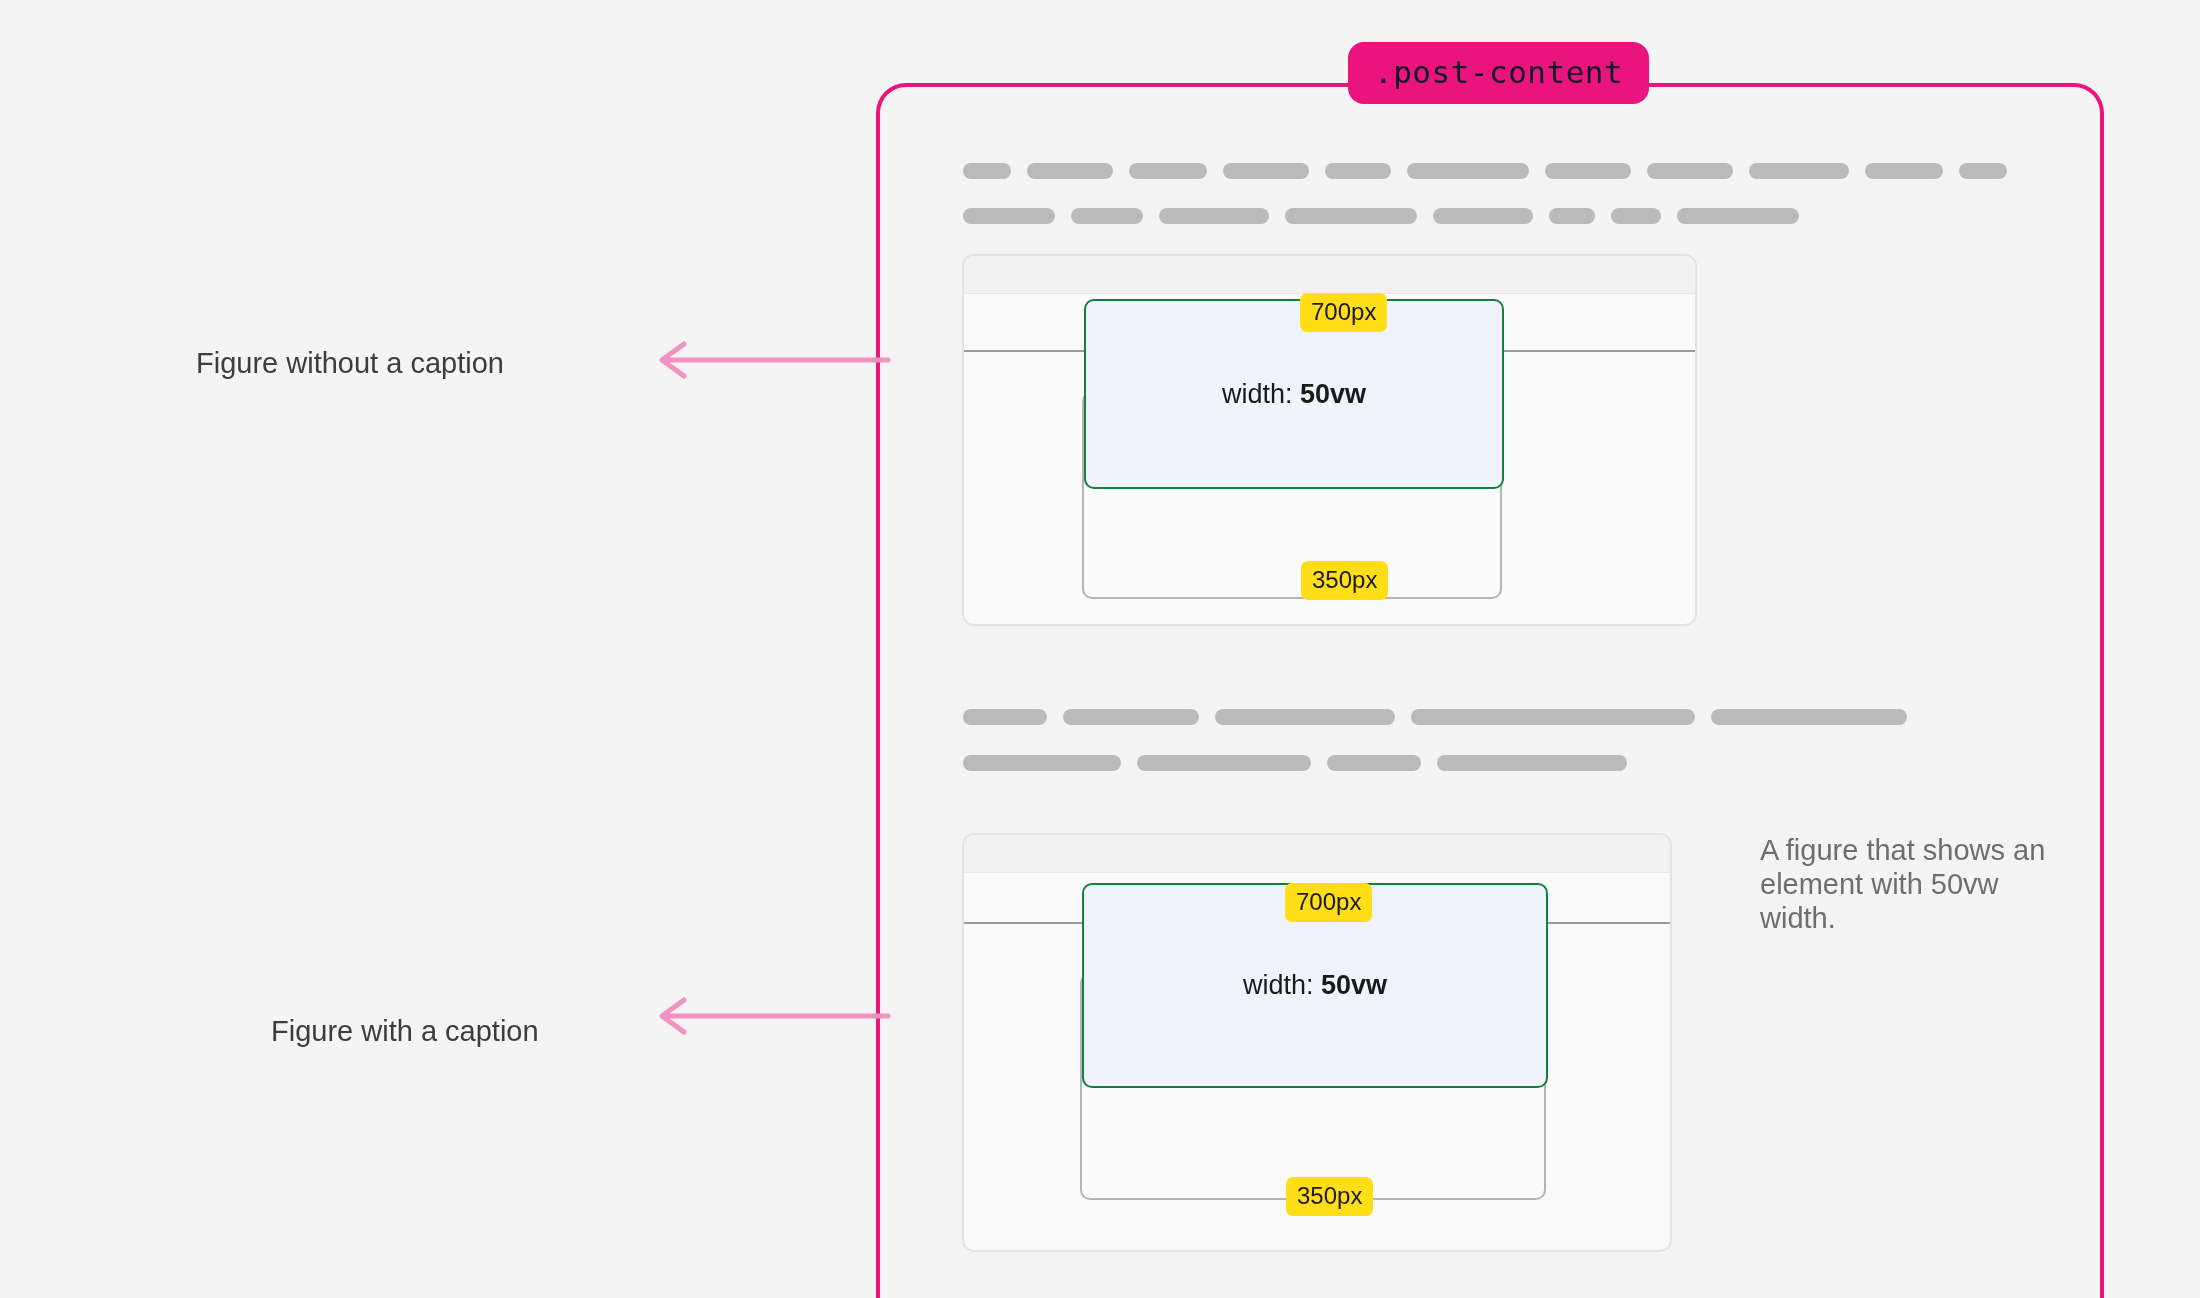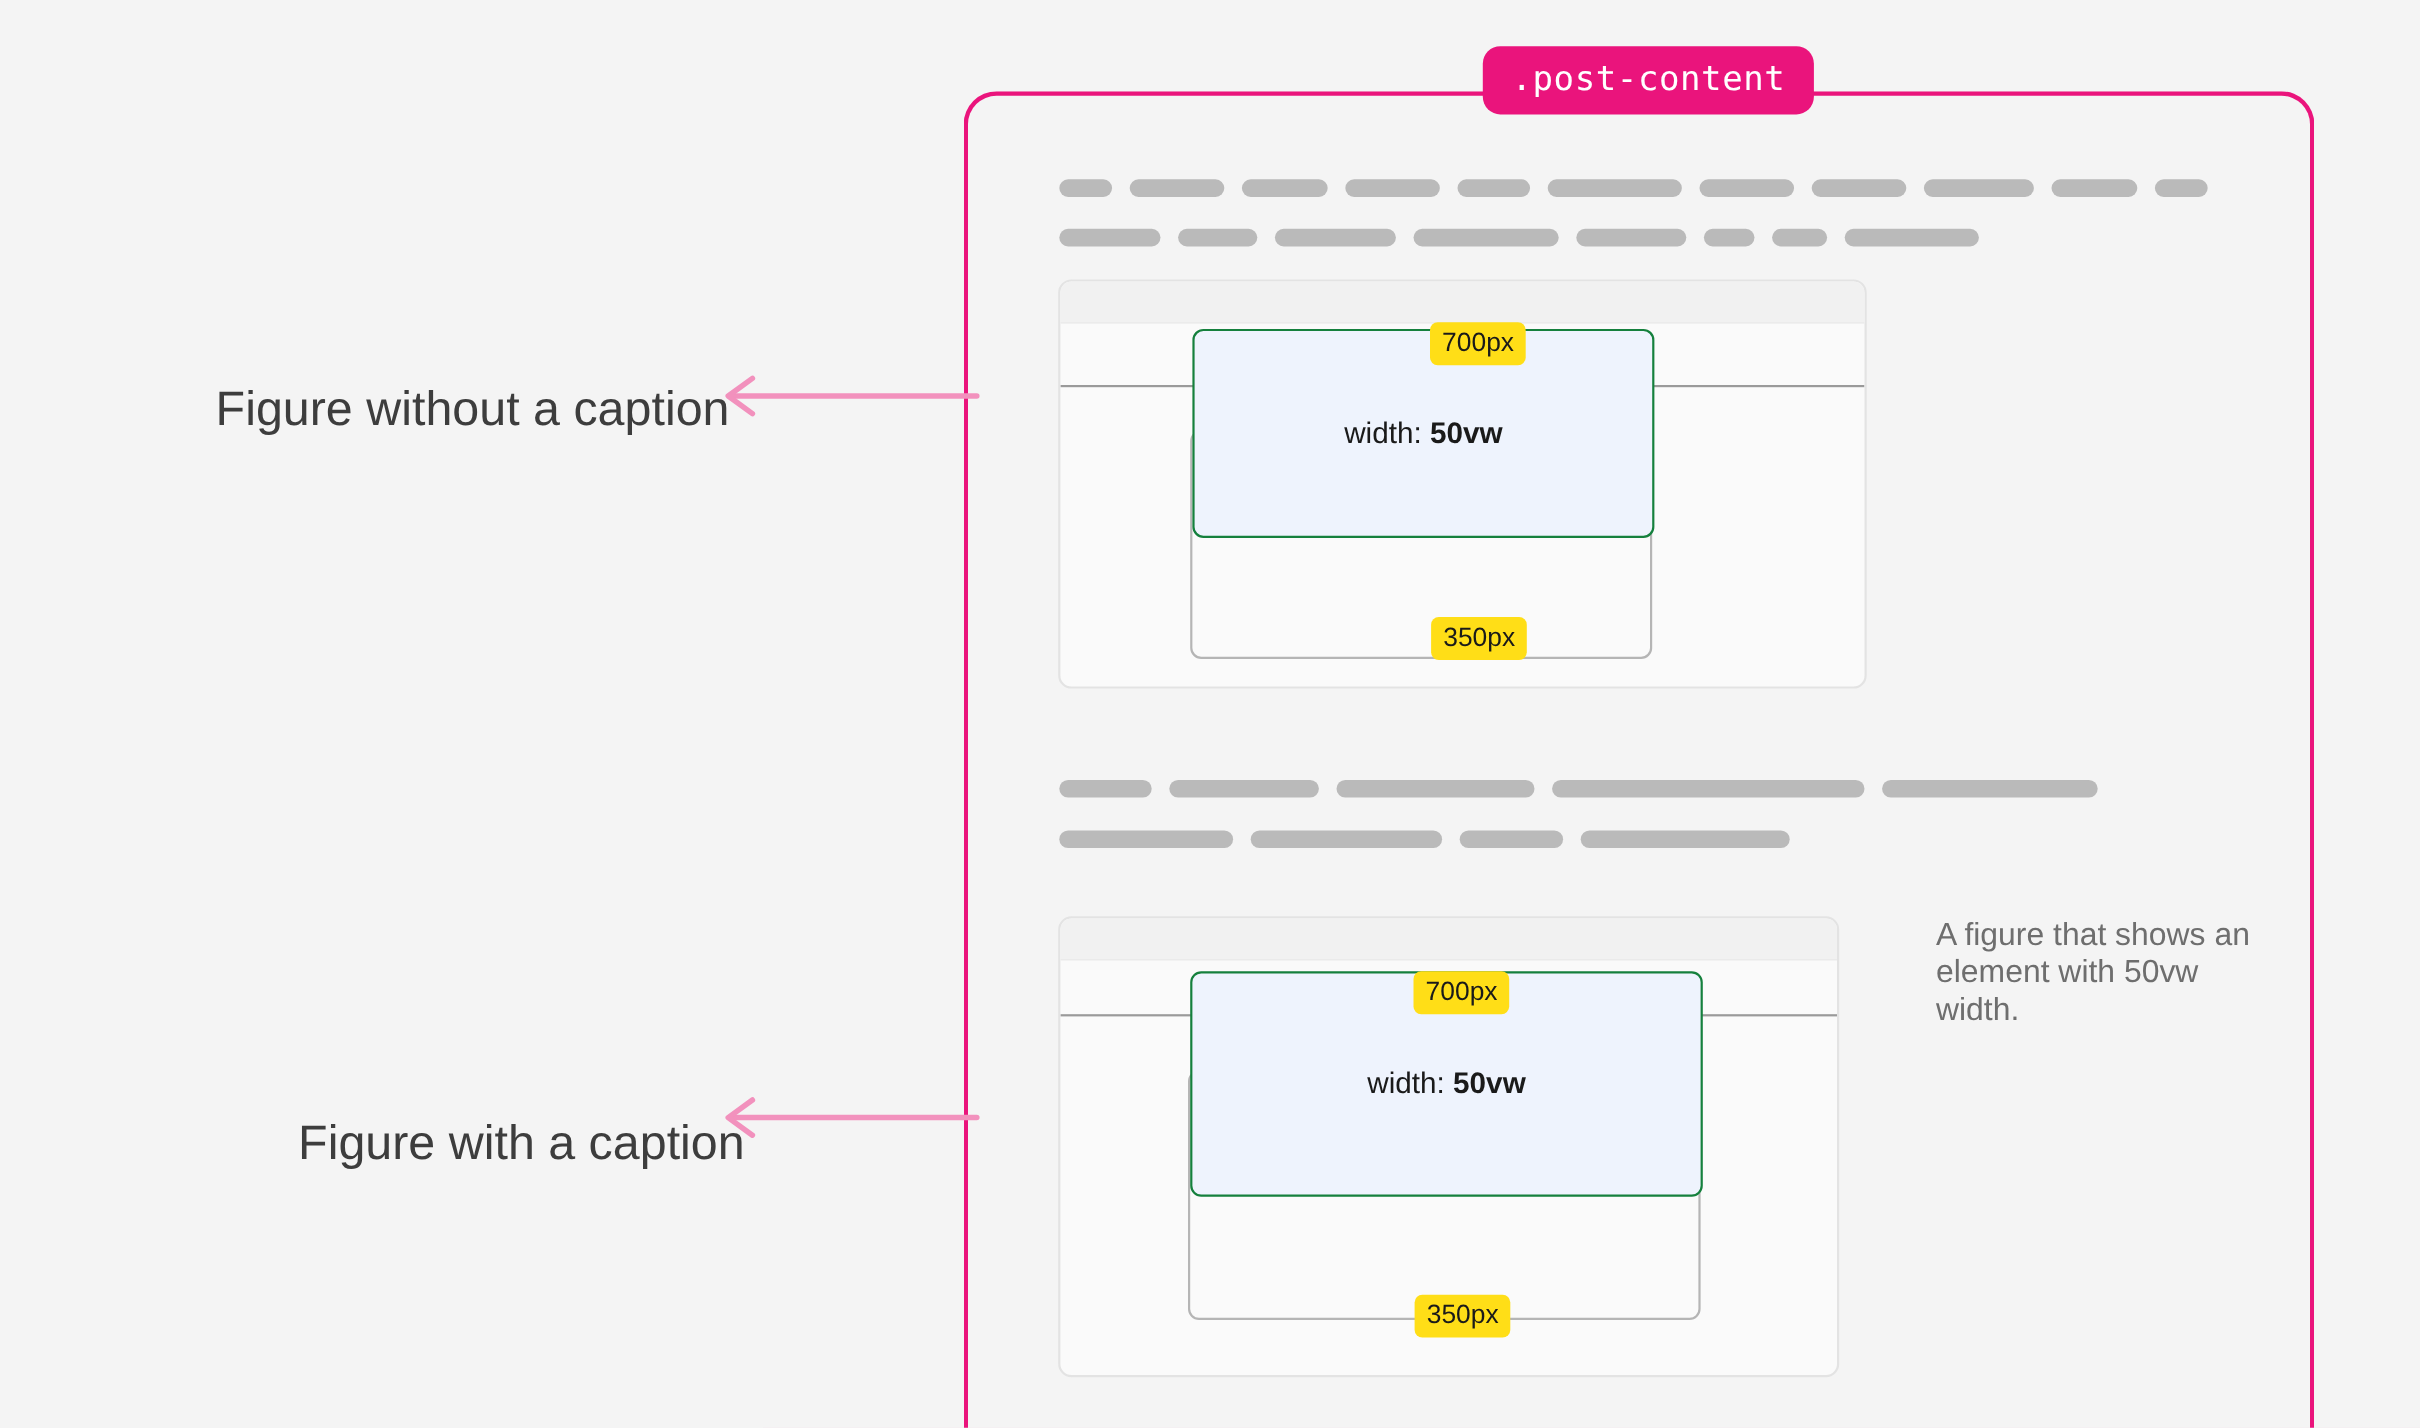--- a/index.html
+++ b/index.html
@@ -31,35 +31,35 @@
     border-top-left-radius: 30px;
     border-top-right-radius: 30px;
     background: transparent;
   }
 
   .post-badge {
     position: absolute;
     left: 1348px;
     top: 42px;
     background: #ea147c;
-    color: #ffffff;
+    color: #0f172a;
     font-family: "DejaVu Sans Mono", "Liberation Mono", monospace;
     font-size: 31px;
     letter-spacing: 0.5px;
     padding: 12px 26px 14px;
     border-radius: 16px;
     z-index: 6;
     white-space: nowrap;
   }
 
   
   .annot {
     position: absolute;
     color: #3d3d3d;
-    font-size: 44px;
+    font-size: 29px;
     font-weight: 400;
     white-space: nowrap;
   }
   .annot-1 { left: 196px; top: 347px; }
   .annot-2 { left: 271px; top: 1003px; margin-top: 12px; }
 
   .arrow-svg { position: absolute; overflow: visible; }
   .arrow-1 { left: 650px; top: 340px; }
   .arrow-2 { left: 650px; top: 996px; }
 

